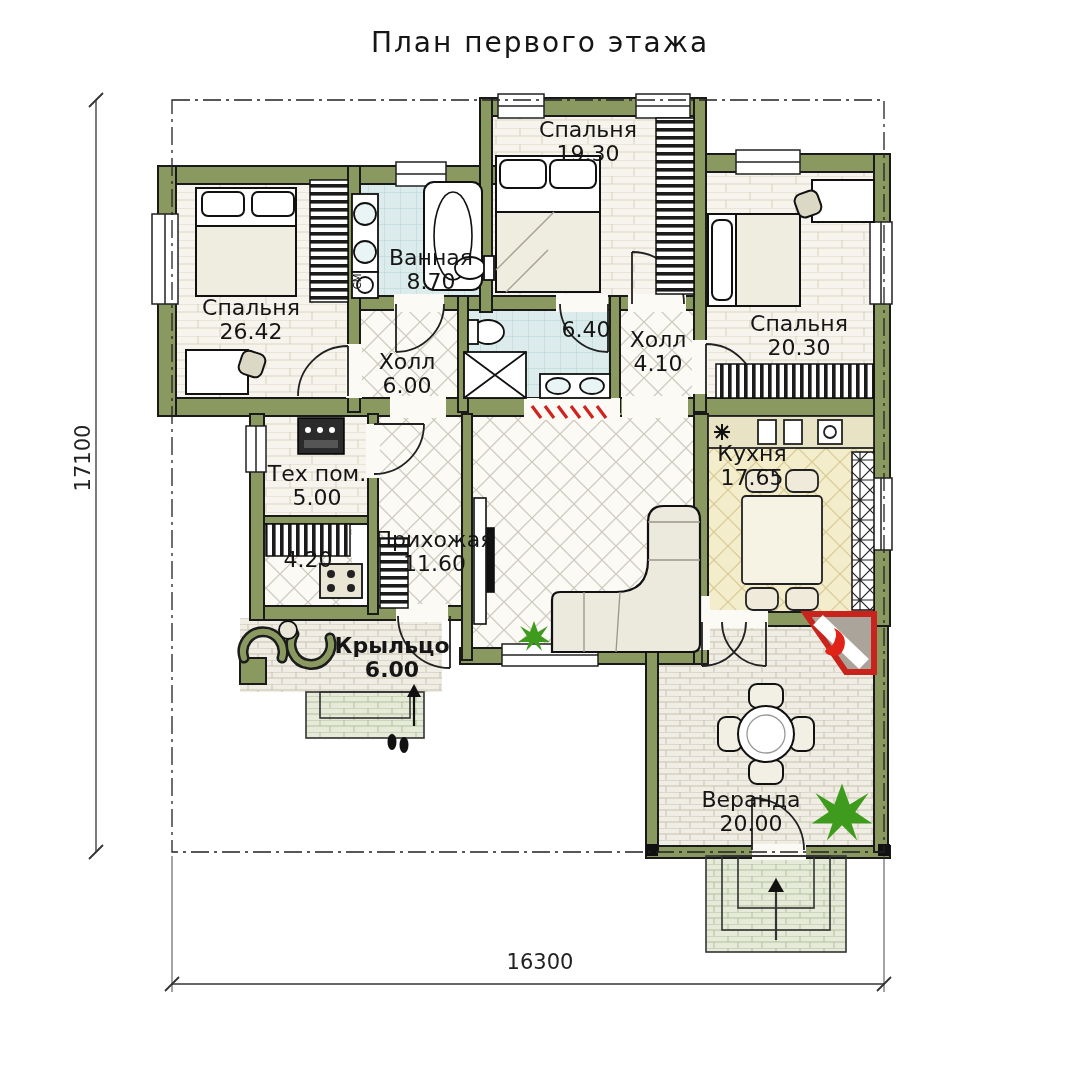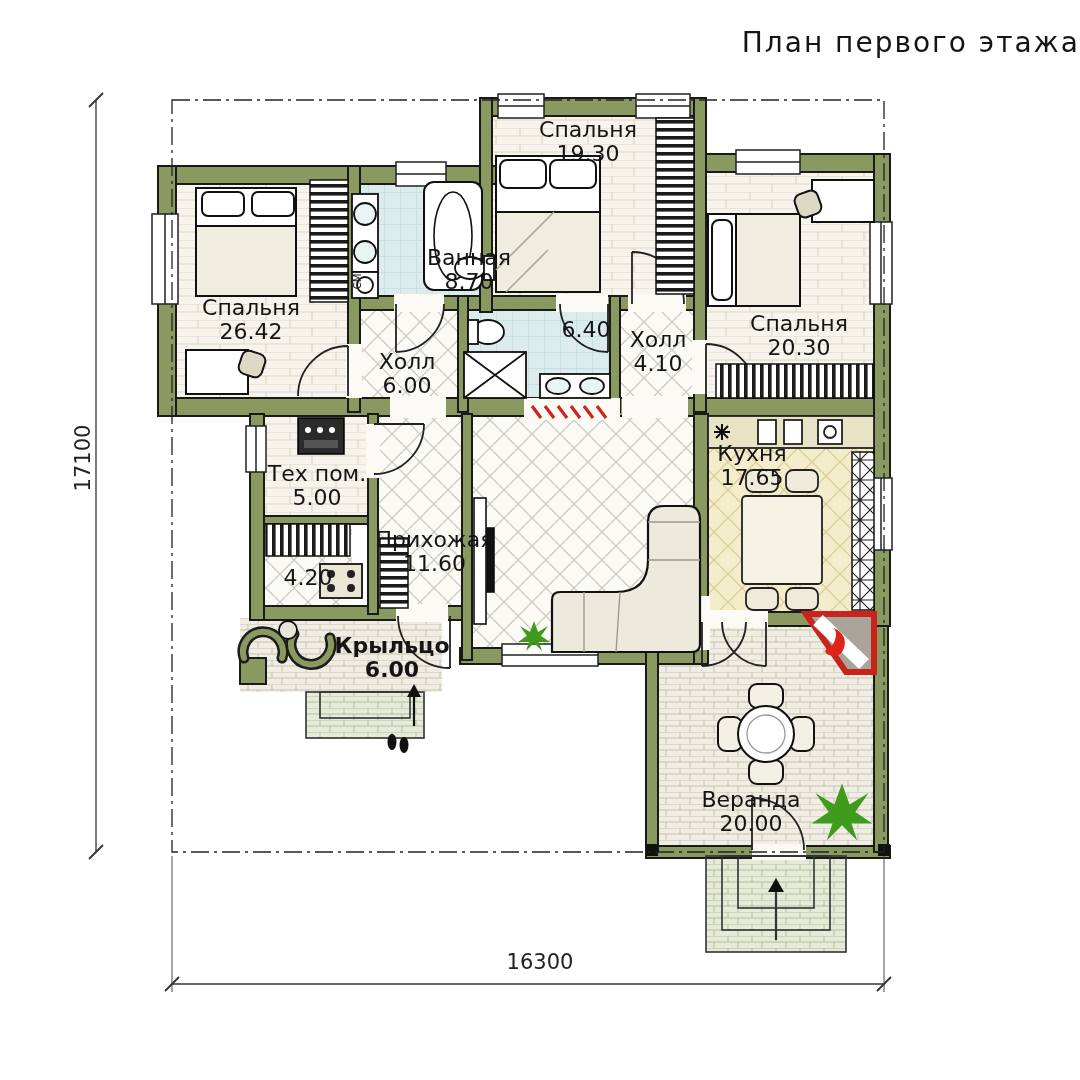--- a/index.html
+++ b/index.html
@@ -1,19 +1,19 @@
 <!DOCTYPE html>
 <html><head>
 <meta charset="utf-8">
 <style>
   html,body{margin:0;padding:0;background:#ffffff;}
   .canvas{position:relative;width:1080px;height:1080px;background:#fff;overflow:hidden;
           font-family:"DejaVu Sans",sans-serif;color:#151515;}
   .plan-svg{position:absolute;left:0;top:0;z-index:1;}
-  .page-title{position:absolute;top:26px;left:0;width:1080px;text-align:right;
+  .page-title{position:absolute;top:26px;left:0;width:1080px;text-align:center;
               font-size:28px;letter-spacing:2px;z-index:5;}
   .room-label{position:absolute;text-align:center;font-size:22px;line-height:1.08;z-index:10;}
   .room-label .ar{font-size:22px;}
   .tiny-label{position:absolute;font-size:10px;z-index:10;transform:rotate(-90deg);}
   .dim-label{position:absolute;font-size:21px;color:#222;text-align:center;z-index:10;}
   .dim-label.vert{transform:rotate(-90deg);}
   .watermark{position:absolute;left:60px;top:452px;width:1010px;z-index:30;
              font-size:95px;font-weight:bold;white-space:nowrap;letter-spacing:1px;
              color:rgba(253,253,250,0.80);
              text-shadow:5px 6px 7px rgba(75,75,75,0.65);
@@ -360,21 +360,21 @@
 <div class="page-title">План первого этажа</div>
 
 <div class="room-label" style="left:508px;top:118px;width:160px;">
   <div class="nm">Спальня</div>
       <div class="ar">19.30</div>
 </div>
 <div class="room-label" style="left:181px;top:296px;width:140px;">
   <div class="nm">Спальня</div>
       <div class="ar">26.42</div>
 </div>
-<div class="room-label" style="left:368px;top:246px;width:130px;padding-left:36px;">
+<div class="room-label" style="left:330px;top:246px;width:130px;padding-left:36px;">
   <div class="nm">Ванная</div>
       <div class="ar">8.70</div>
 </div>
 <div class="room-label" style="left:541px;top:318px;width:90px;">
   <div class="ar">6.40</div>
 </div>
 <div class="room-label" style="left:337px;top:350px;width:140px;">
   <div class="nm">Холл</div>
       <div class="ar">6.00</div>
 </div>
@@ -383,21 +383,21 @@
       <div class="ar">4.10</div>
 </div>
 <div class="room-label" style="left:729px;top:312px;width:140px;">
   <div class="nm">Спальня</div>
       <div class="ar">20.30</div>
 </div>
 <div class="room-label" style="left:247px;top:462px;width:140px;">
   <div class="nm">Тех пом.</div>
       <div class="ar">5.00</div>
 </div>
-<div class="room-label" style="left:268px;top:548px;width:80px;margin-top:18px;">
+<div class="room-label" style="left:268px;top:548px;width:80px;">
   <div class="ar">4.20</div>
 </div>
 <div class="room-label" style="left:362px;top:528px;width:145px;">
   <div class="nm">Прихожая</div>
       <div class="ar">11.60</div>
 </div>
 <div class="room-label" style="left:682px;top:442px;width:140px;">
   <div class="nm">Кухня</div>
       <div class="ar">17.65</div>
 </div>

